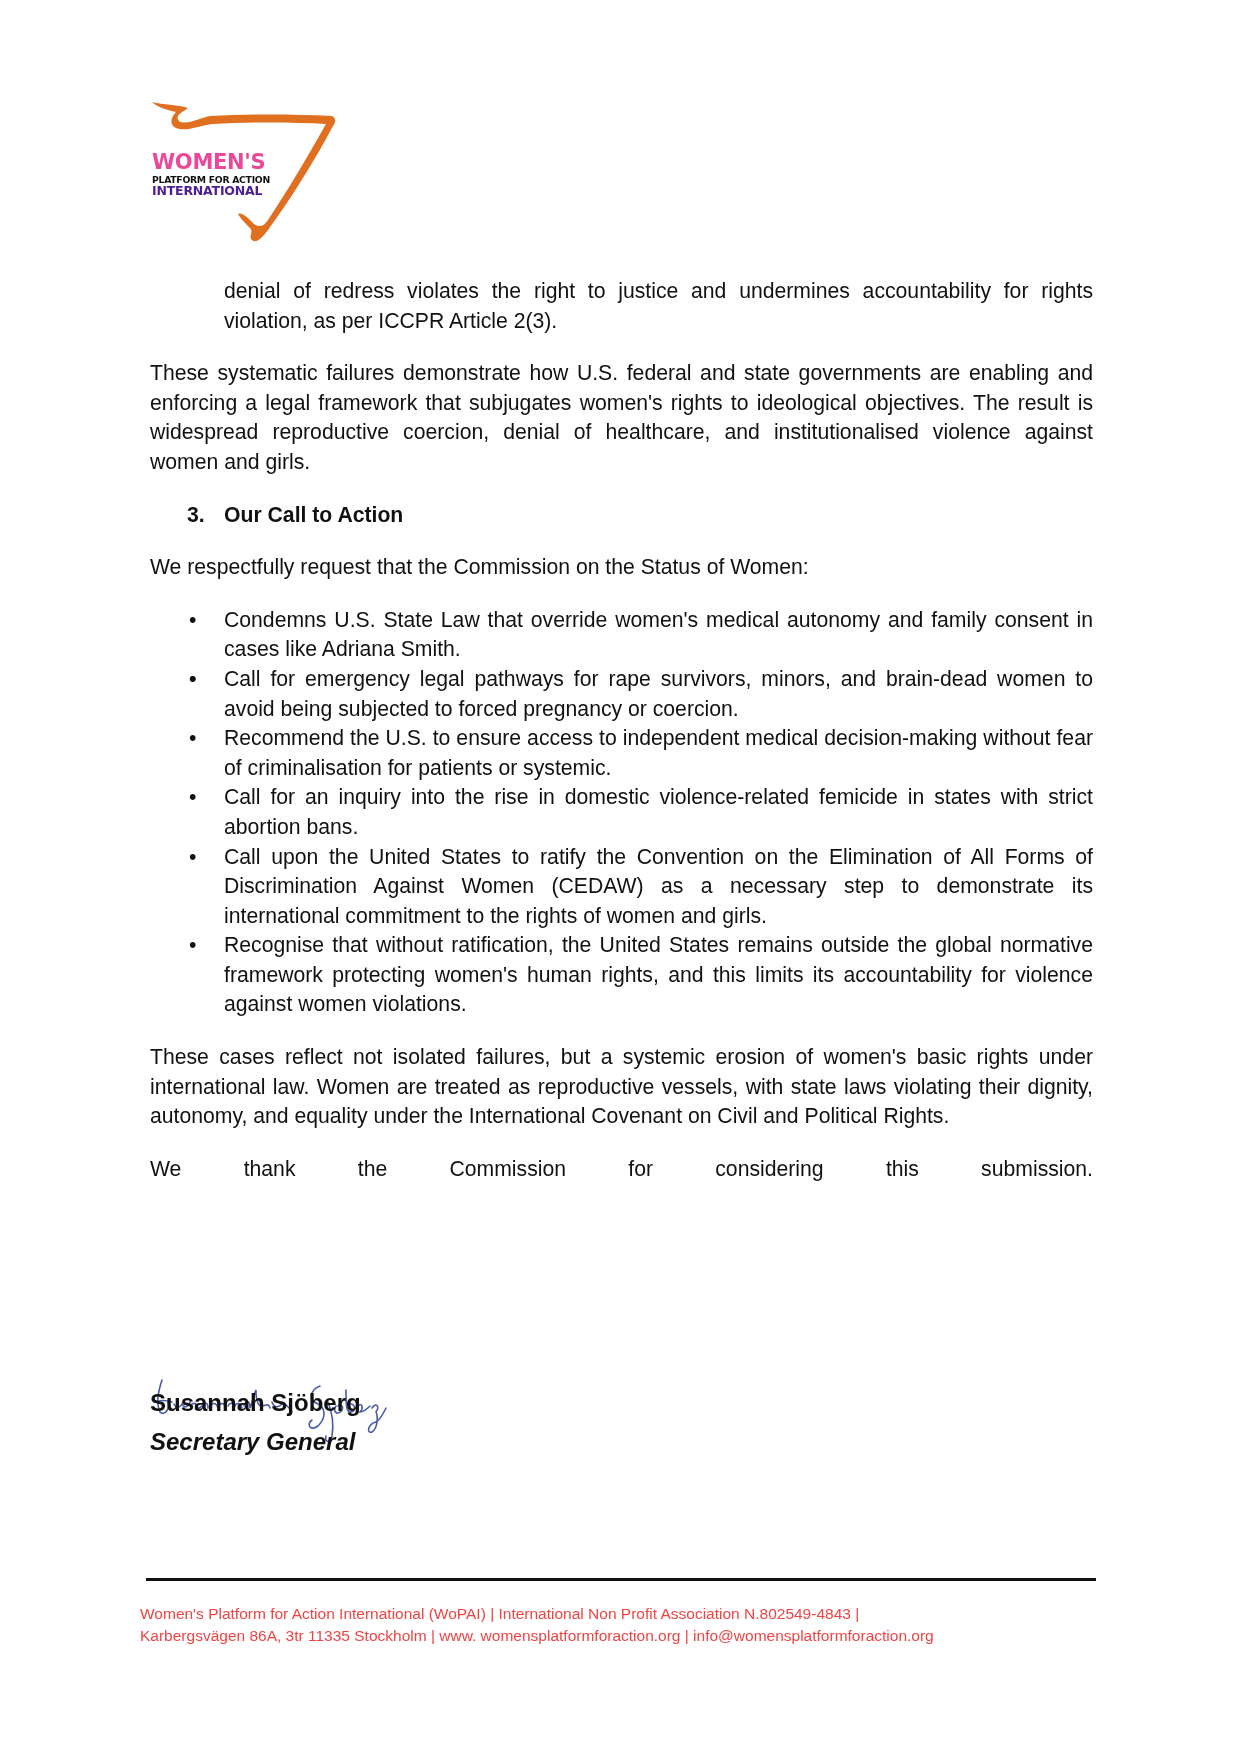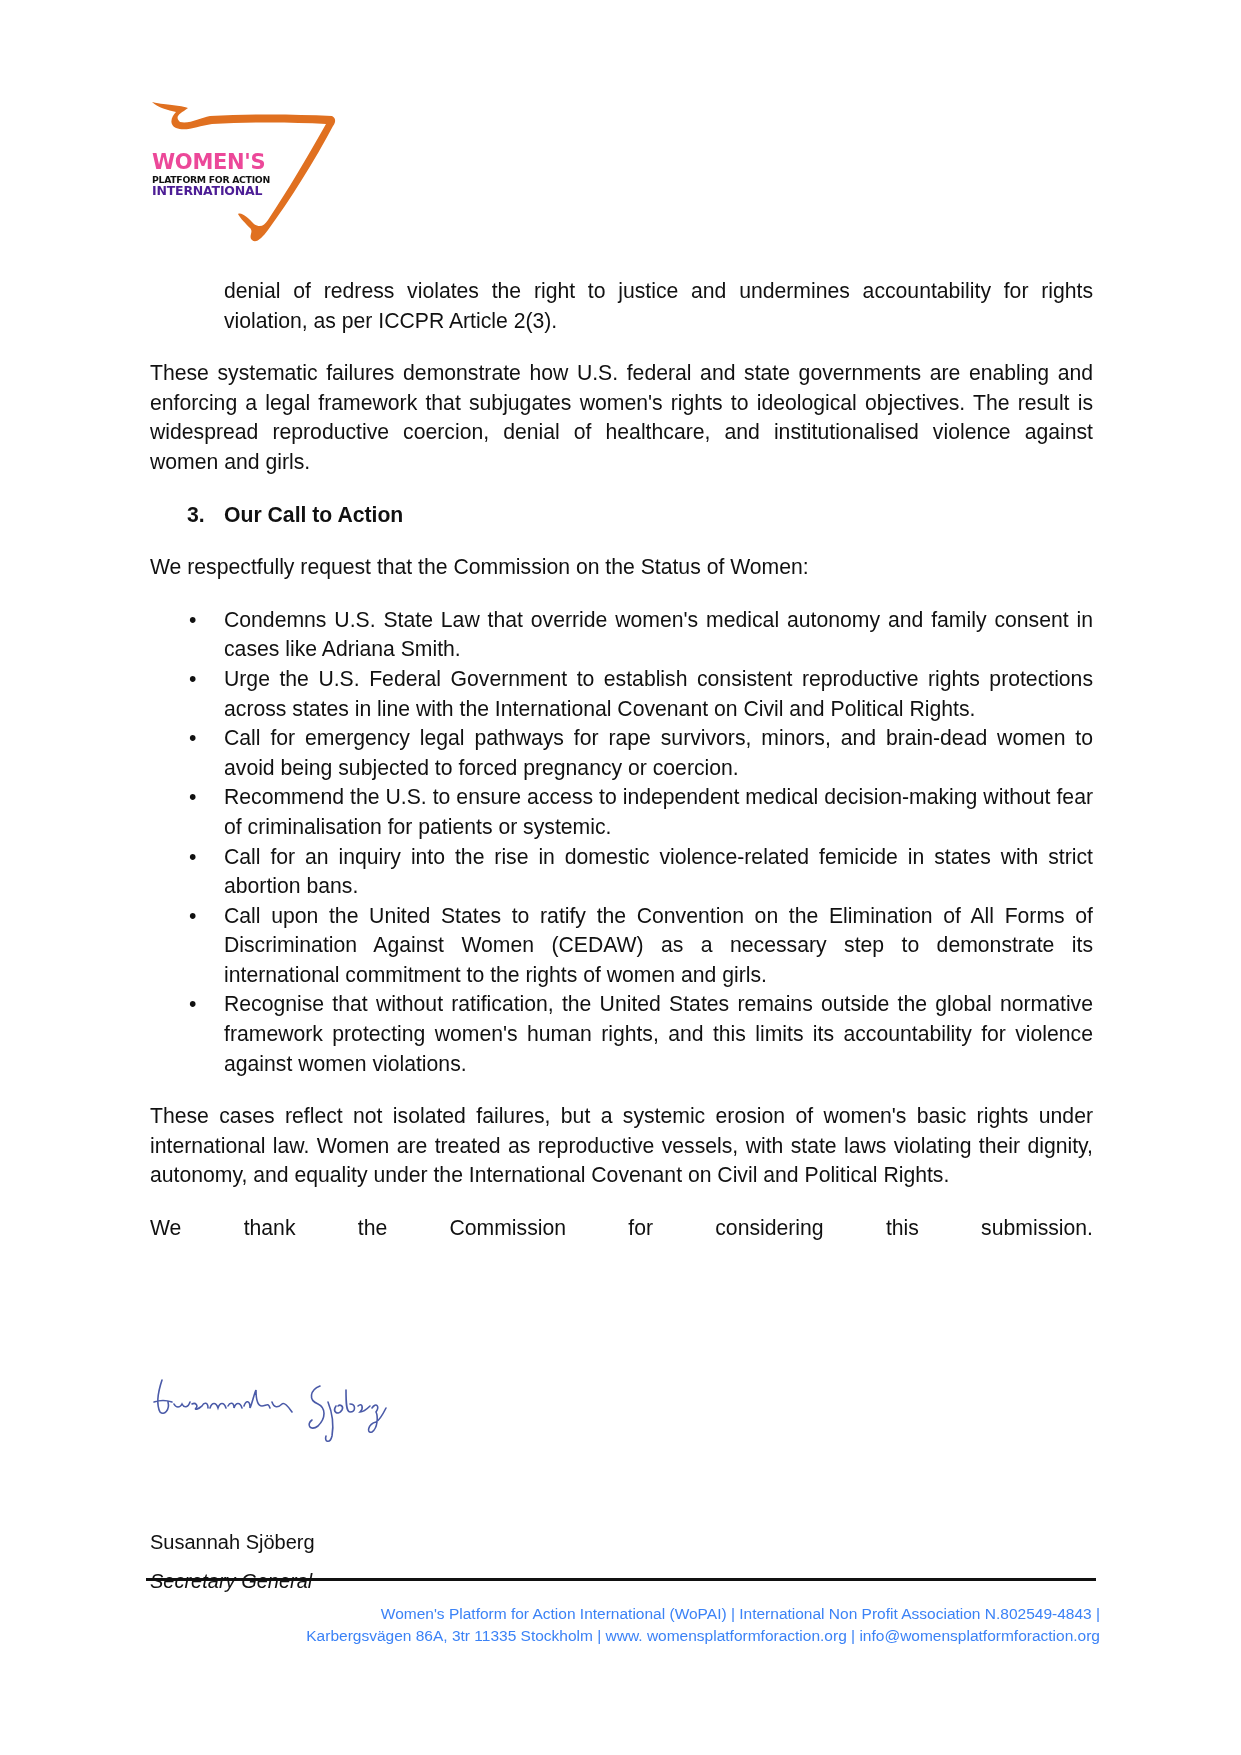--- a/index.html
+++ b/index.html
@@ -17,26 +17,26 @@
   .indent { padding-left: 74px; }
   .gap { margin-top: 23px !important; }
   .heading { font-weight: bold; margin-top: 23px !important; padding-left: 37px; }
   .heading .num { display: inline-block; width: 37px; }
   ul.bullets { list-style: none; margin: 23px 0 0 0; padding: 0; }
   ul.bullets li { position: relative; padding-left: 74px; text-align: justify; }
   ul.bullets li .dot { position: absolute; left: 39px; top: 0; }
   .spread { display: flex; justify-content: space-between; }
 
   .sig { position: absolute; left: 150px; top: 1372px; }
-  .signame { position: absolute; left: 150px; top: 1528px; font-size: 20px; line-height: 29.6px; }
+  .signame { position: absolute; left: 150px; top: 1388px; font-size: 24px; line-height: 29.6px; font-weight: bold; }
   .signame .role { font-style: italic; margin-top: 9px; }
 
   .rule { position: absolute; left: 146px; top: 1578px; width: 950px; height: 3px; background: #111; }
-  .footer { position: absolute; left: 140px; top: 1603px; width: 960px; text-align: right;
-            color: #3b82f6; font-size: 15.5px; line-height: 22px; font-family: "Liberation Sans", sans-serif; }
+  .footer { position: absolute; left: 140px; top: 1603px; width: 960px; text-align: left;
+            color: #ef4444; font-size: 15.5px; line-height: 22px; font-family: "Liberation Sans", sans-serif; }
 </style>
 </head>
 <body>
 
 <div class="logo">
   <svg width="210" height="150" viewBox="0 0 210 150">
     <path d="M2,2 C20,6 25,4 38,8 C30,14 24,16 30,22 C40,24 50,18 60,16 C100,14 140,14 182,16 C186,18 186,22 183,26 C165,60 140,100 118,130 C112,138 106,144 102,140 C98,136 104,132 100,128 C96,124 90,118 88,114 C92,112 98,118 104,124 C110,128 114,126 118,120 C138,90 158,56 176,24 C140,22 100,22 62,24 C48,26 36,32 26,28 C18,24 22,16 26,12 C18,10 8,8 2,2 Z" fill="#e07020"></path>
   </svg>
   <div class="logo-text">
     <div class="logo-w">WOMEN'S</div>
@@ -45,21 +45,21 @@
   </div>
 </div>
 
 <div class="content">
   <p class="indent">denial of redress violates the right to justice and undermines accountability for rights violation, as per ICCPR Article 2(3).</p>
   <p class="gap">These systematic failures demonstrate how U.S. federal and state governments are enabling and enforcing a legal framework that subjugates women's rights to ideological objectives. The result is widespread reproductive coercion, denial of healthcare, and institutionalised violence against women and girls.</p>
   <p class="heading"><span class="num">3.</span><span>Our Call to Action</span></p>
   <p class="gap">We respectfully request that the Commission on the Status of Women:</p>
   <ul class="bullets">
     <li><span class="dot">•</span><span>Condemns U.S. State Law that override women's medical autonomy and family consent in cases like Adriana Smith.</span></li>
-    <li><span class="dot">•</span><span>Urge the U.S. Federal Government to establish consistent reproductive rights protections across states in line with the International Covenant on Civil and Political Rights.</span></li>
+    <li><span class="dot">•</span></li>
     <li><span class="dot">•</span><span>Call for emergency legal pathways for rape survivors, minors, and brain-dead women to avoid being subjected to forced pregnancy or coercion.</span></li>
     <li><span class="dot">•</span><span>Recommend the U.S. to ensure access to independent medical decision-making without fear of criminalisation for patients or systemic.</span></li>
     <li><span class="dot">•</span><span>Call for an inquiry into the rise in domestic violence-related femicide in states with strict abortion bans.</span></li>
     <li><span class="dot">•</span><span>Call upon the United States to ratify the Convention on the Elimination of All Forms of Discrimination Against Women (CEDAW) as a necessary step to demonstrate its international commitment to the rights of women and girls.</span></li>
     <li><span class="dot">•</span><span>Recognise that without ratification, the United States remains outside the global normative framework protecting women's human rights, and this limits its accountability for violence against women violations.</span></li>
   </ul>
   <p class="gap">These cases reflect not isolated failures, but a systemic erosion of women's basic rights under international law. Women are treated as reproductive vessels, with state laws violating their dignity, autonomy, and equality under the International Covenant on Civil and Political Rights.</p>
   <p class="gap spread">
     <span>We</span>
     <span>thank</span>

